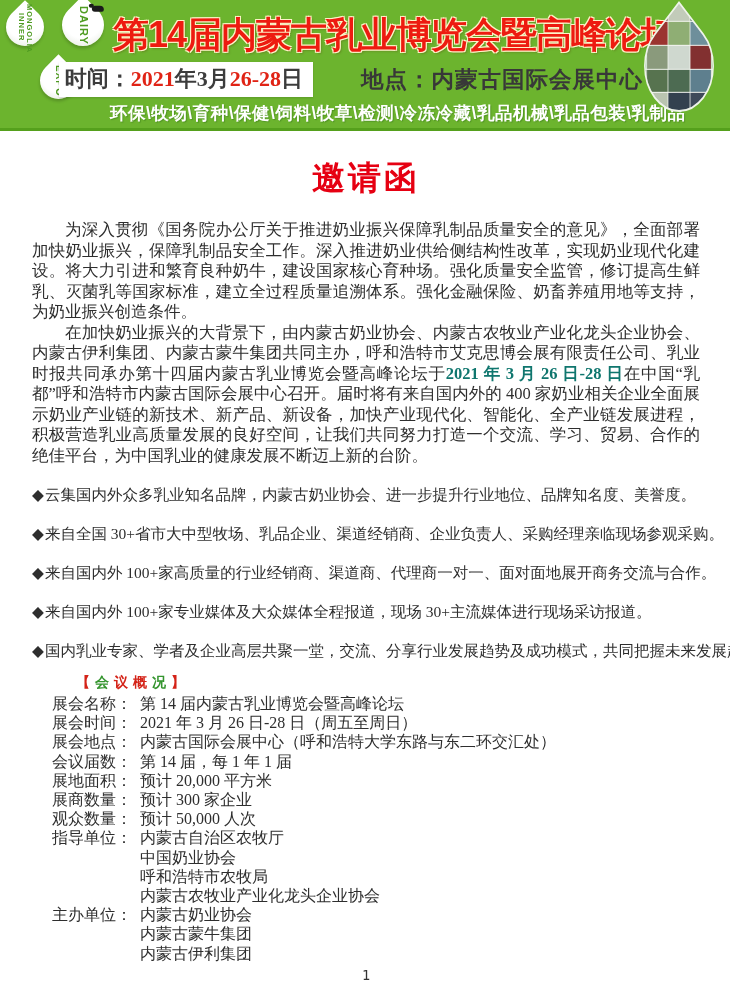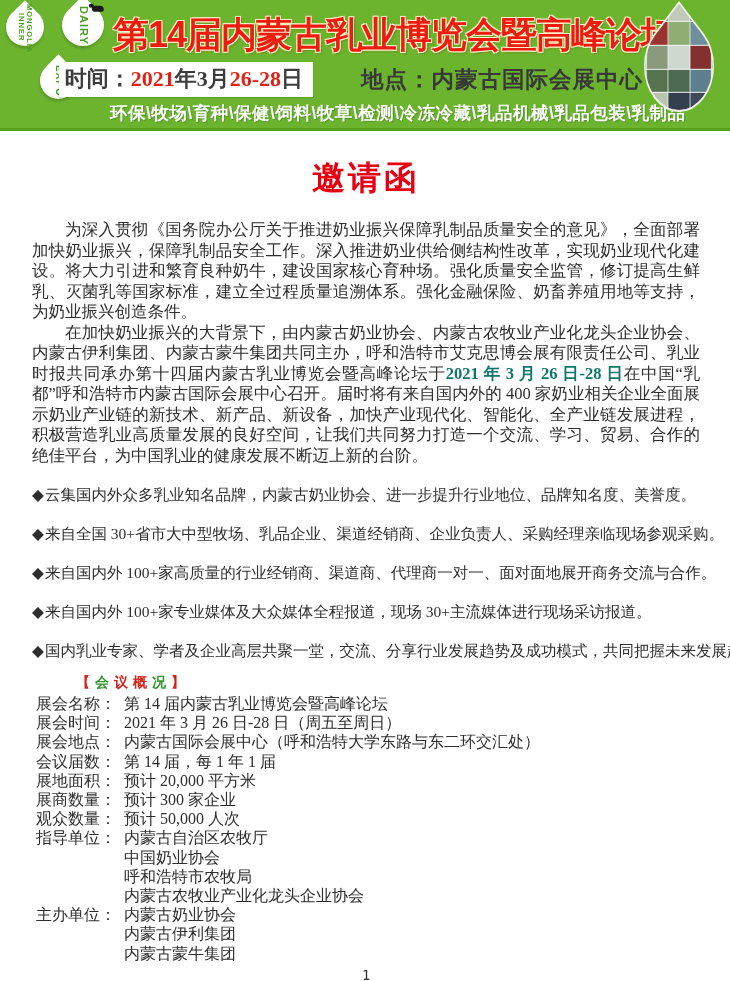--- a/index.html
+++ b/index.html
@@ -66,21 +66,21 @@
   .red-bold { color:#0f766e; font-weight:bold; }
 
   .bullet { display:flex; font-size:15.5px; line-height:20px; margin-top:19px; color:#2e2e2e; white-space:nowrap; }
   .bullet-marker { margin-right:1px; }
   .bullets-wrap { margin-top:3px; }
 
   .section-title { margin:13px 0 2px 44px; font-size:14px; font-weight:bold; font-family:"Liberation Sans","DejaVu Sans",sans-serif; }
   .section-title span { margin-right:5px; }
   .section-title span:last-child { margin-right:0; }
 
-  .overview { margin-left:4px; font-size:16px; line-height:19.2px; }
+  .overview { margin-left:20px; font-size:16px; line-height:19.2px; }
   .ov-row { display:flex; }
   .ov-label { flex:0 0 88px; white-space:nowrap; }
   .ov-value { flex:1; white-space:nowrap; }
 
   .page-num { text-align:center; font-size:13.5px; margin-top:4px; color:#333; font-family:"DejaVu Sans Mono",monospace; }
 </style>
 </head>
 <body>
 
 <div class="page">
@@ -231,24 +231,24 @@
         <div class="ov-row">
           <span class="ov-label"></span>
           <span class="ov-value">内蒙古农牧业产业化龙头企业协会</span>
         </div>
         <div class="ov-row">
           <span class="ov-label">主办单位：</span>
           <span class="ov-value">内蒙古奶业协会</span>
         </div>
         <div class="ov-row">
           <span class="ov-label"></span>
+          <span class="ov-value">内蒙古蒙牛集团</span>
+        </div>
+        <div class="ov-row">
+          <span class="ov-label"></span>
           <span class="ov-value">内蒙古伊利集团</span>
-        </div>
-        <div class="ov-row">
-          <span class="ov-label"></span>
-          <span class="ov-value">内蒙古蒙牛集团</span>
         </div>
       </div>
 
     <div class="page-num">1</div>
   </main>
 
 </div>
 
 </body></html>

